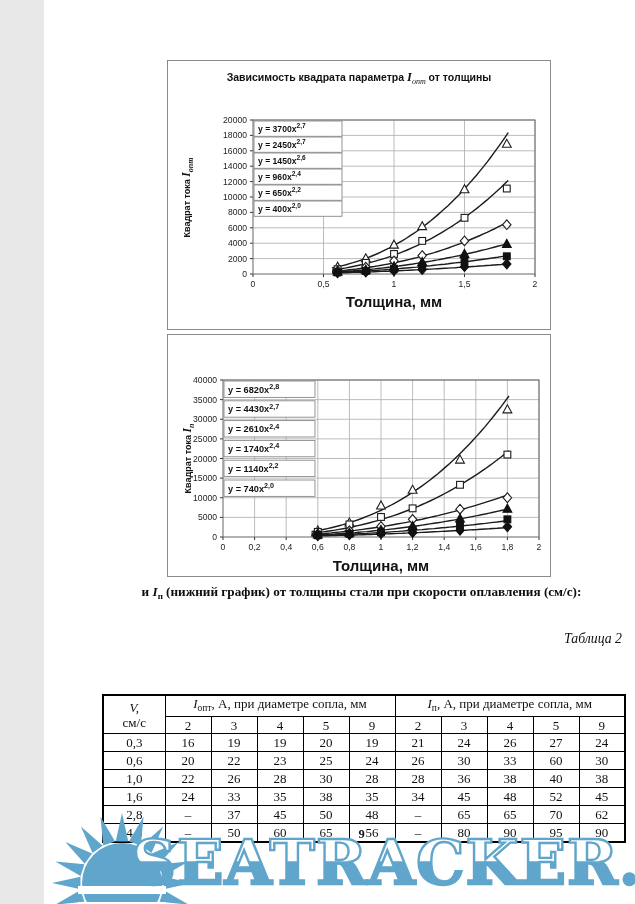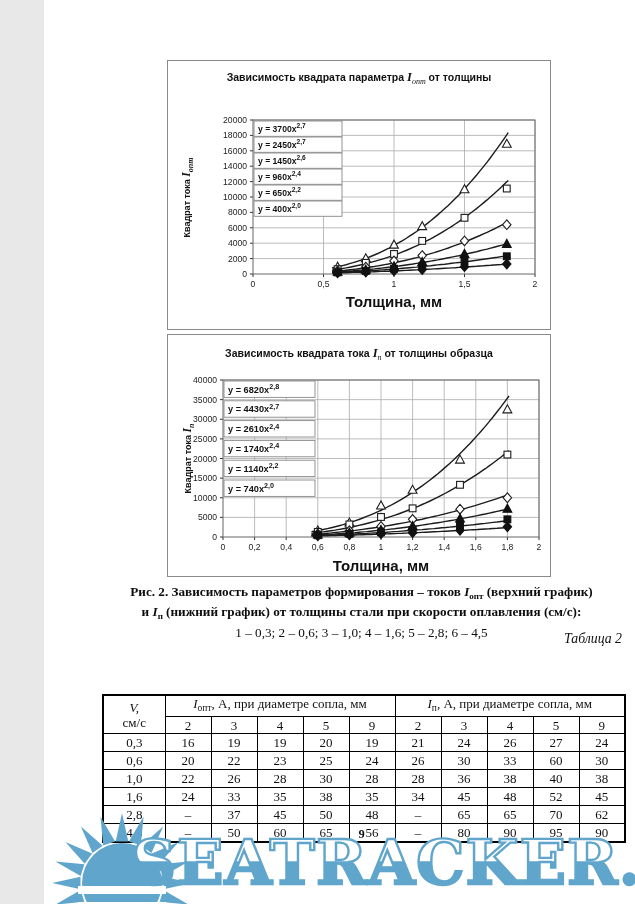--- a/index.html
+++ b/index.html
@@ -170,23 +170,20 @@
           <text x="79" y="108.2" text-anchor="end">14000</text>
           <text x="79" y="92.8" text-anchor="end">16000</text>
           <text x="79" y="77.4" text-anchor="end">18000</text>
           <text x="79" y="62" text-anchor="end">20000</text>
         </g>
       </svg>
     <div class="xlabel" style="left:85px;width:282px;top:232px;">Толщина, мм</div>
   </div>
 
   <div class="figure-box" style="left:123px;top:334px;width:382px;height:241px;">
-    <div class="chart-title" style="top:11px;">
-      <span class="ct-b">Зависимость квадрата тока </span><span class="sym-big">I</span><span class="ser-i sub-s">п</span><span class="ct-b"> от толщины образца</span>
-    </div>
     <div class="ylabel" style="left:-64px;top:116px;width:168px;">
       <span>Квадрат тока </span><span class="sym-big">I</span><span class="ser-i sub-s">п</span>
     </div>
     <svg id="plot1" class="chart-svg" width="382" height="241">
         <g stroke="#ababab" stroke-width="0.8">
           <line x1="86.6" y1="45" x2="86.6" y2="202"></line>
           <line x1="118.2" y1="45" x2="118.2" y2="202"></line>
           <line x1="149.8" y1="45" x2="149.8" y2="202"></line>
           <line x1="181.4" y1="45" x2="181.4" y2="202"></line>
           <line x1="213" y1="45" x2="213" y2="202"></line>
@@ -306,26 +303,22 @@
           <text x="49" y="87.25" text-anchor="end">30000</text>
           <text x="49" y="67.625" text-anchor="end">35000</text>
           <text x="49" y="48" text-anchor="end">40000</text>
         </g>
       </svg>
     <div class="xlabel" style="left:55px;width:316px;top:222px;">Толщина, мм</div>
   </div>
 
   <div class="caption">
     <div class="cap-line-b">
-      <span>Рис. 2.</span><span> Зависимость параметров формирования – токов </span><span class="cap-sym">I</span><span class="cap-sub">опт</span><span> (верхний график)</span>
-    </div>
-    <div class="cap-line-b">
       <span>и </span><span class="cap-sym">I</span><span class="cap-sub">п</span><span> (нижний график) от толщины стали при скорости оплавления (см/с):</span>
     </div>
-    <div>1 – 0,3; 2 – 0,6; 3 – 1,0; 4 – 1,6; 5 – 2,8; 6 – 4,5</div>
   </div>
 
   <div class="table-label">Таблица 2</div>
 
   <div class="table-title">
   </div>
 
   <table class="data">
     <colgroup>
       <col style="width:62px">

